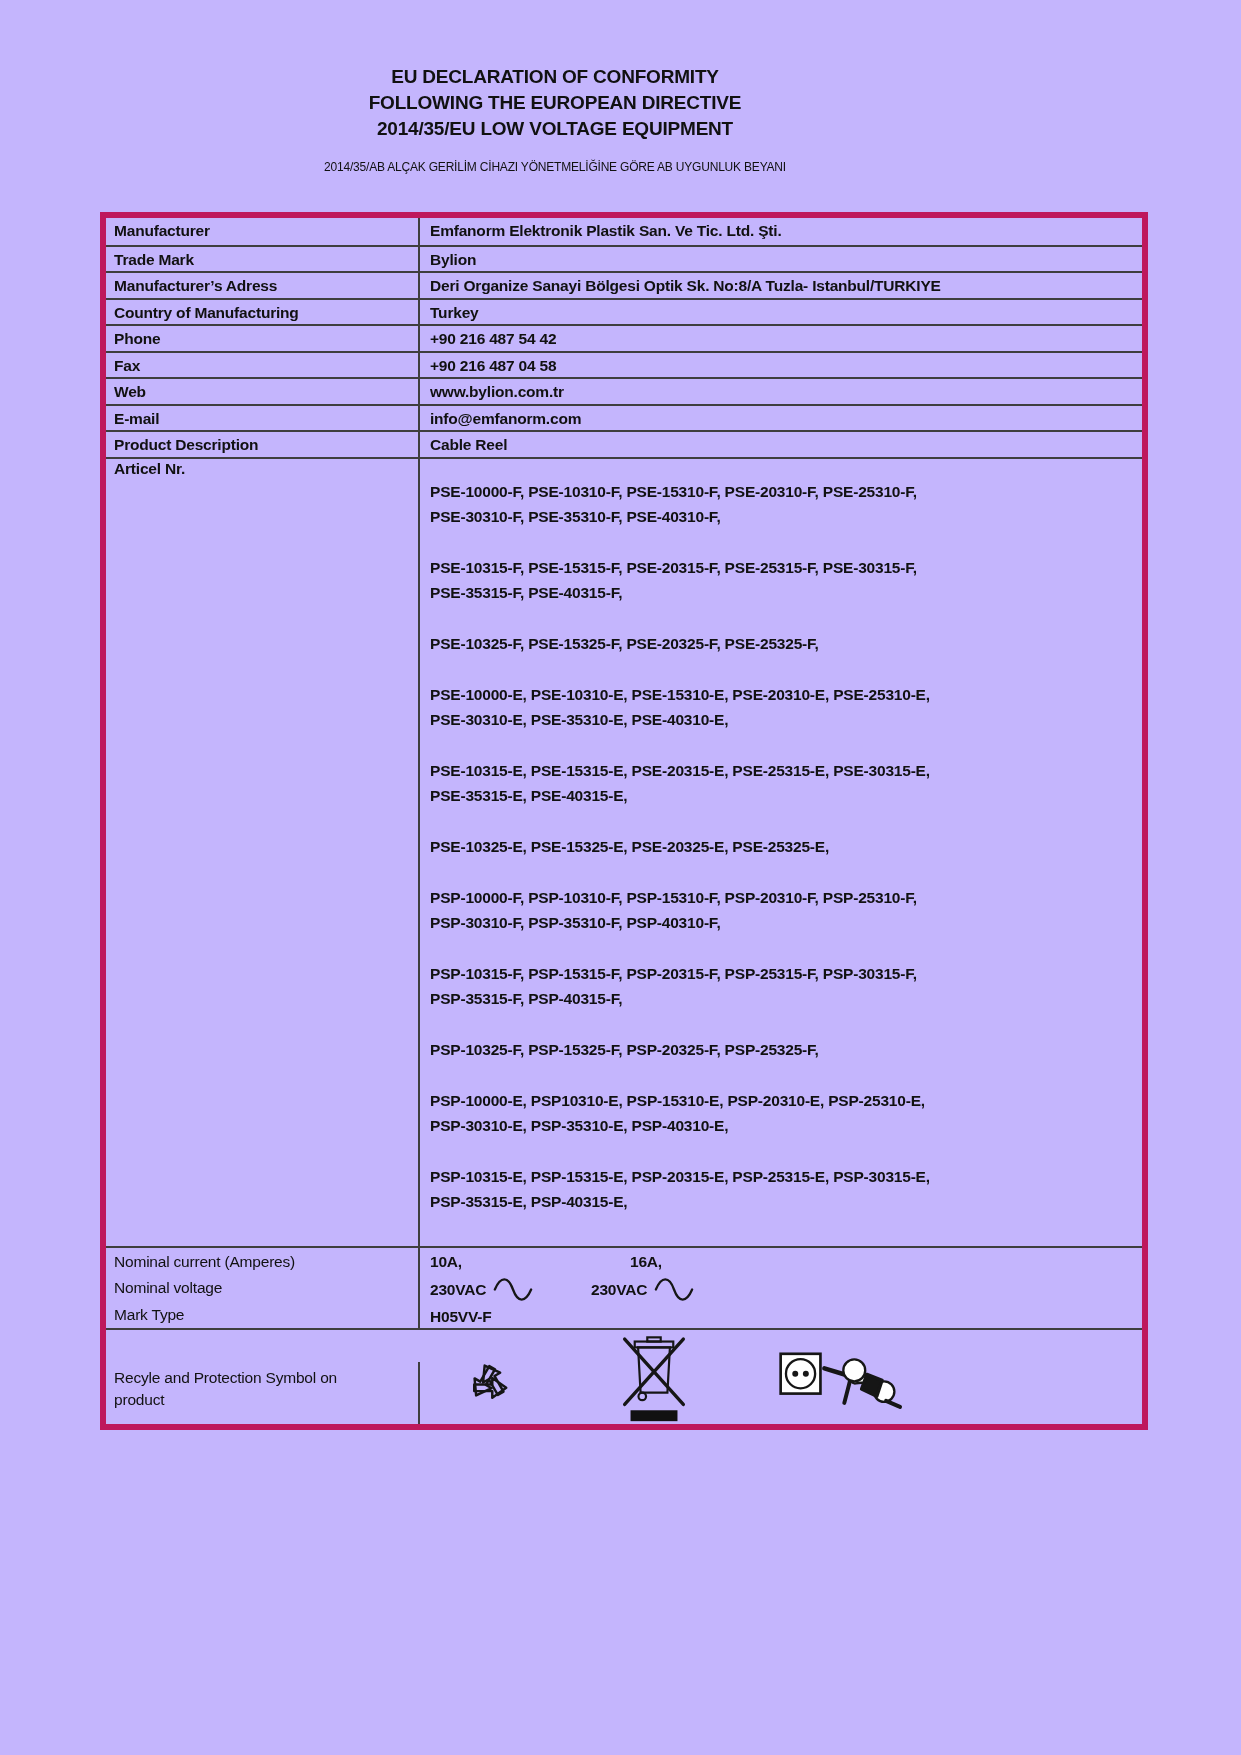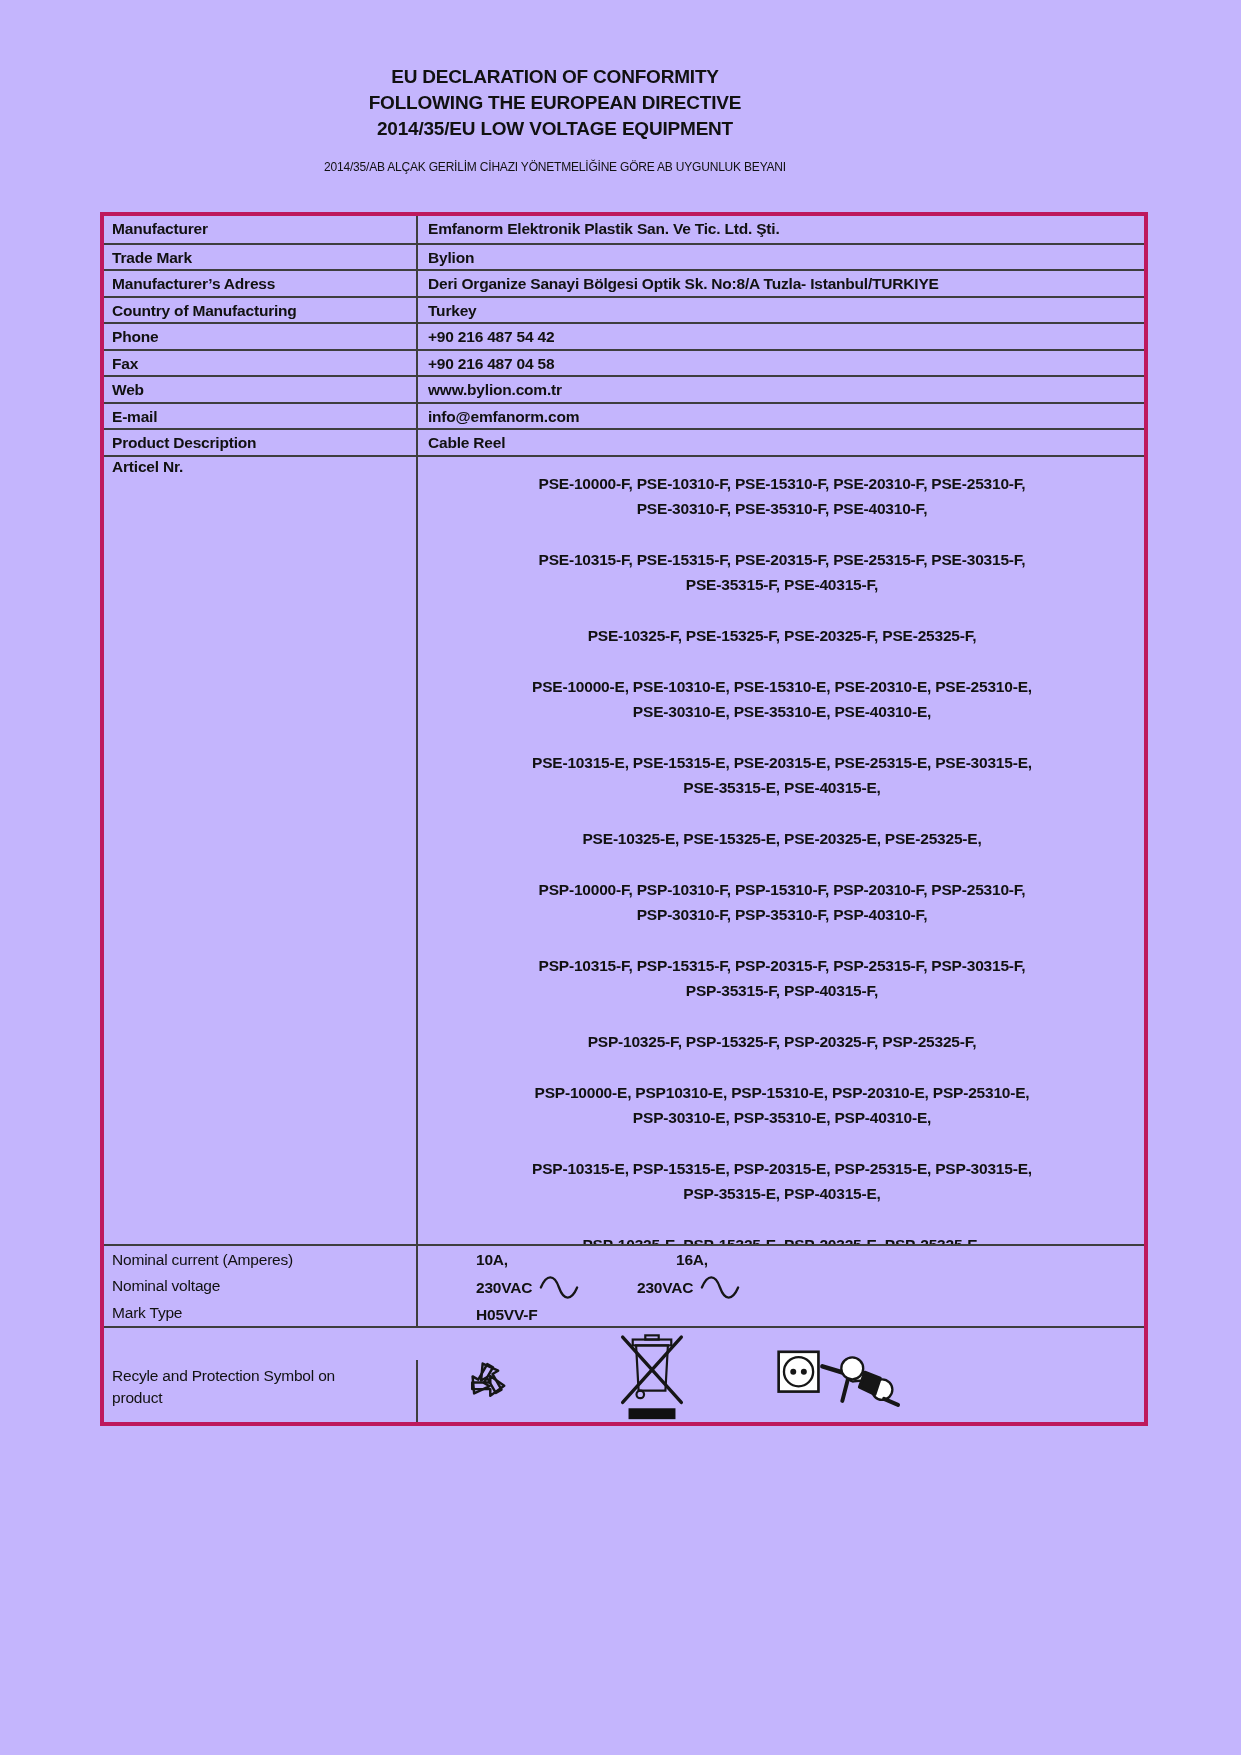--- a/index.html
+++ b/index.html
@@ -9,38 +9,38 @@
     overflow:hidden;
   }
   
   .header { position:absolute; top:64px; left:0; width:1110px; text-align:center; }
   .h-line { font-size:19px; font-weight:bold; line-height:26px; letter-spacing:-0.2px; }
   .h-sub  { font-size:12px; font-weight:normal; line-height:25px; letter-spacing:-0.2px; margin-top:13px; }
 
   
   .doc-table {
     position:absolute; left:100px; top:212px; width:1048px;
-    border:4px solid #be185d; box-sizing:border-box; letter-spacing:-0.2px;
+    border:6px solid #be185d; box-sizing:border-box; letter-spacing:-0.2px;
   }
   .t-row { display:flex; border-top:2px solid #3e3e3e; box-sizing:border-box; }
   #simple-rows .t-row:first-child { border-top:none; }
   .cell-l {
     width:314px; flex:0 0 314px; box-sizing:border-box;
     border-right:2px solid #3e3e3e; padding:1px 6px 0 8px;
     font-size:15.5px; font-weight:bold;
   }
   .cell-v { flex:1; box-sizing:border-box; padding:1px 8px 0 10px; font-size:15.5px; font-weight:bold; overflow:hidden; }
   .r-simple { height:26.5px; }
   .r-simple .cell-l, .r-simple .cell-v { line-height:23.5px; }
 
   .r-articel { height:789px; }
-  .r-articel .cell-v { padding-top:14px;text-align:center; }
+  .r-articel .cell-v { padding-top:20px; }
   .articel-line { height:25.4px; line-height:25.4px; white-space:nowrap; }
 
-  .r-nominal { height:82px;gap:48px; }
+  .r-nominal { height:82px; }
   .r-nominal .cell-l { font-weight:normal; }
   .r-nominal .cell-l div, .nom-line { line-height:26.5px; }
   .w200 { display:inline-block; width:200px; }
   .w161 { display:inline-block; width:161px; }
   .sine { vertical-align:-9px; margin-left:6px; }
 
   .r-symbols { height:96px; }
   .r-symbols .cell-l { font-weight:normal; line-height:22px; padding-top:5px;margin-top:32px; }
   .r-symbols .cell-l .wrapbox { max-width:252px; }
   .symbols-cell { display:flex; align-items:center; padding-left:28px; }

